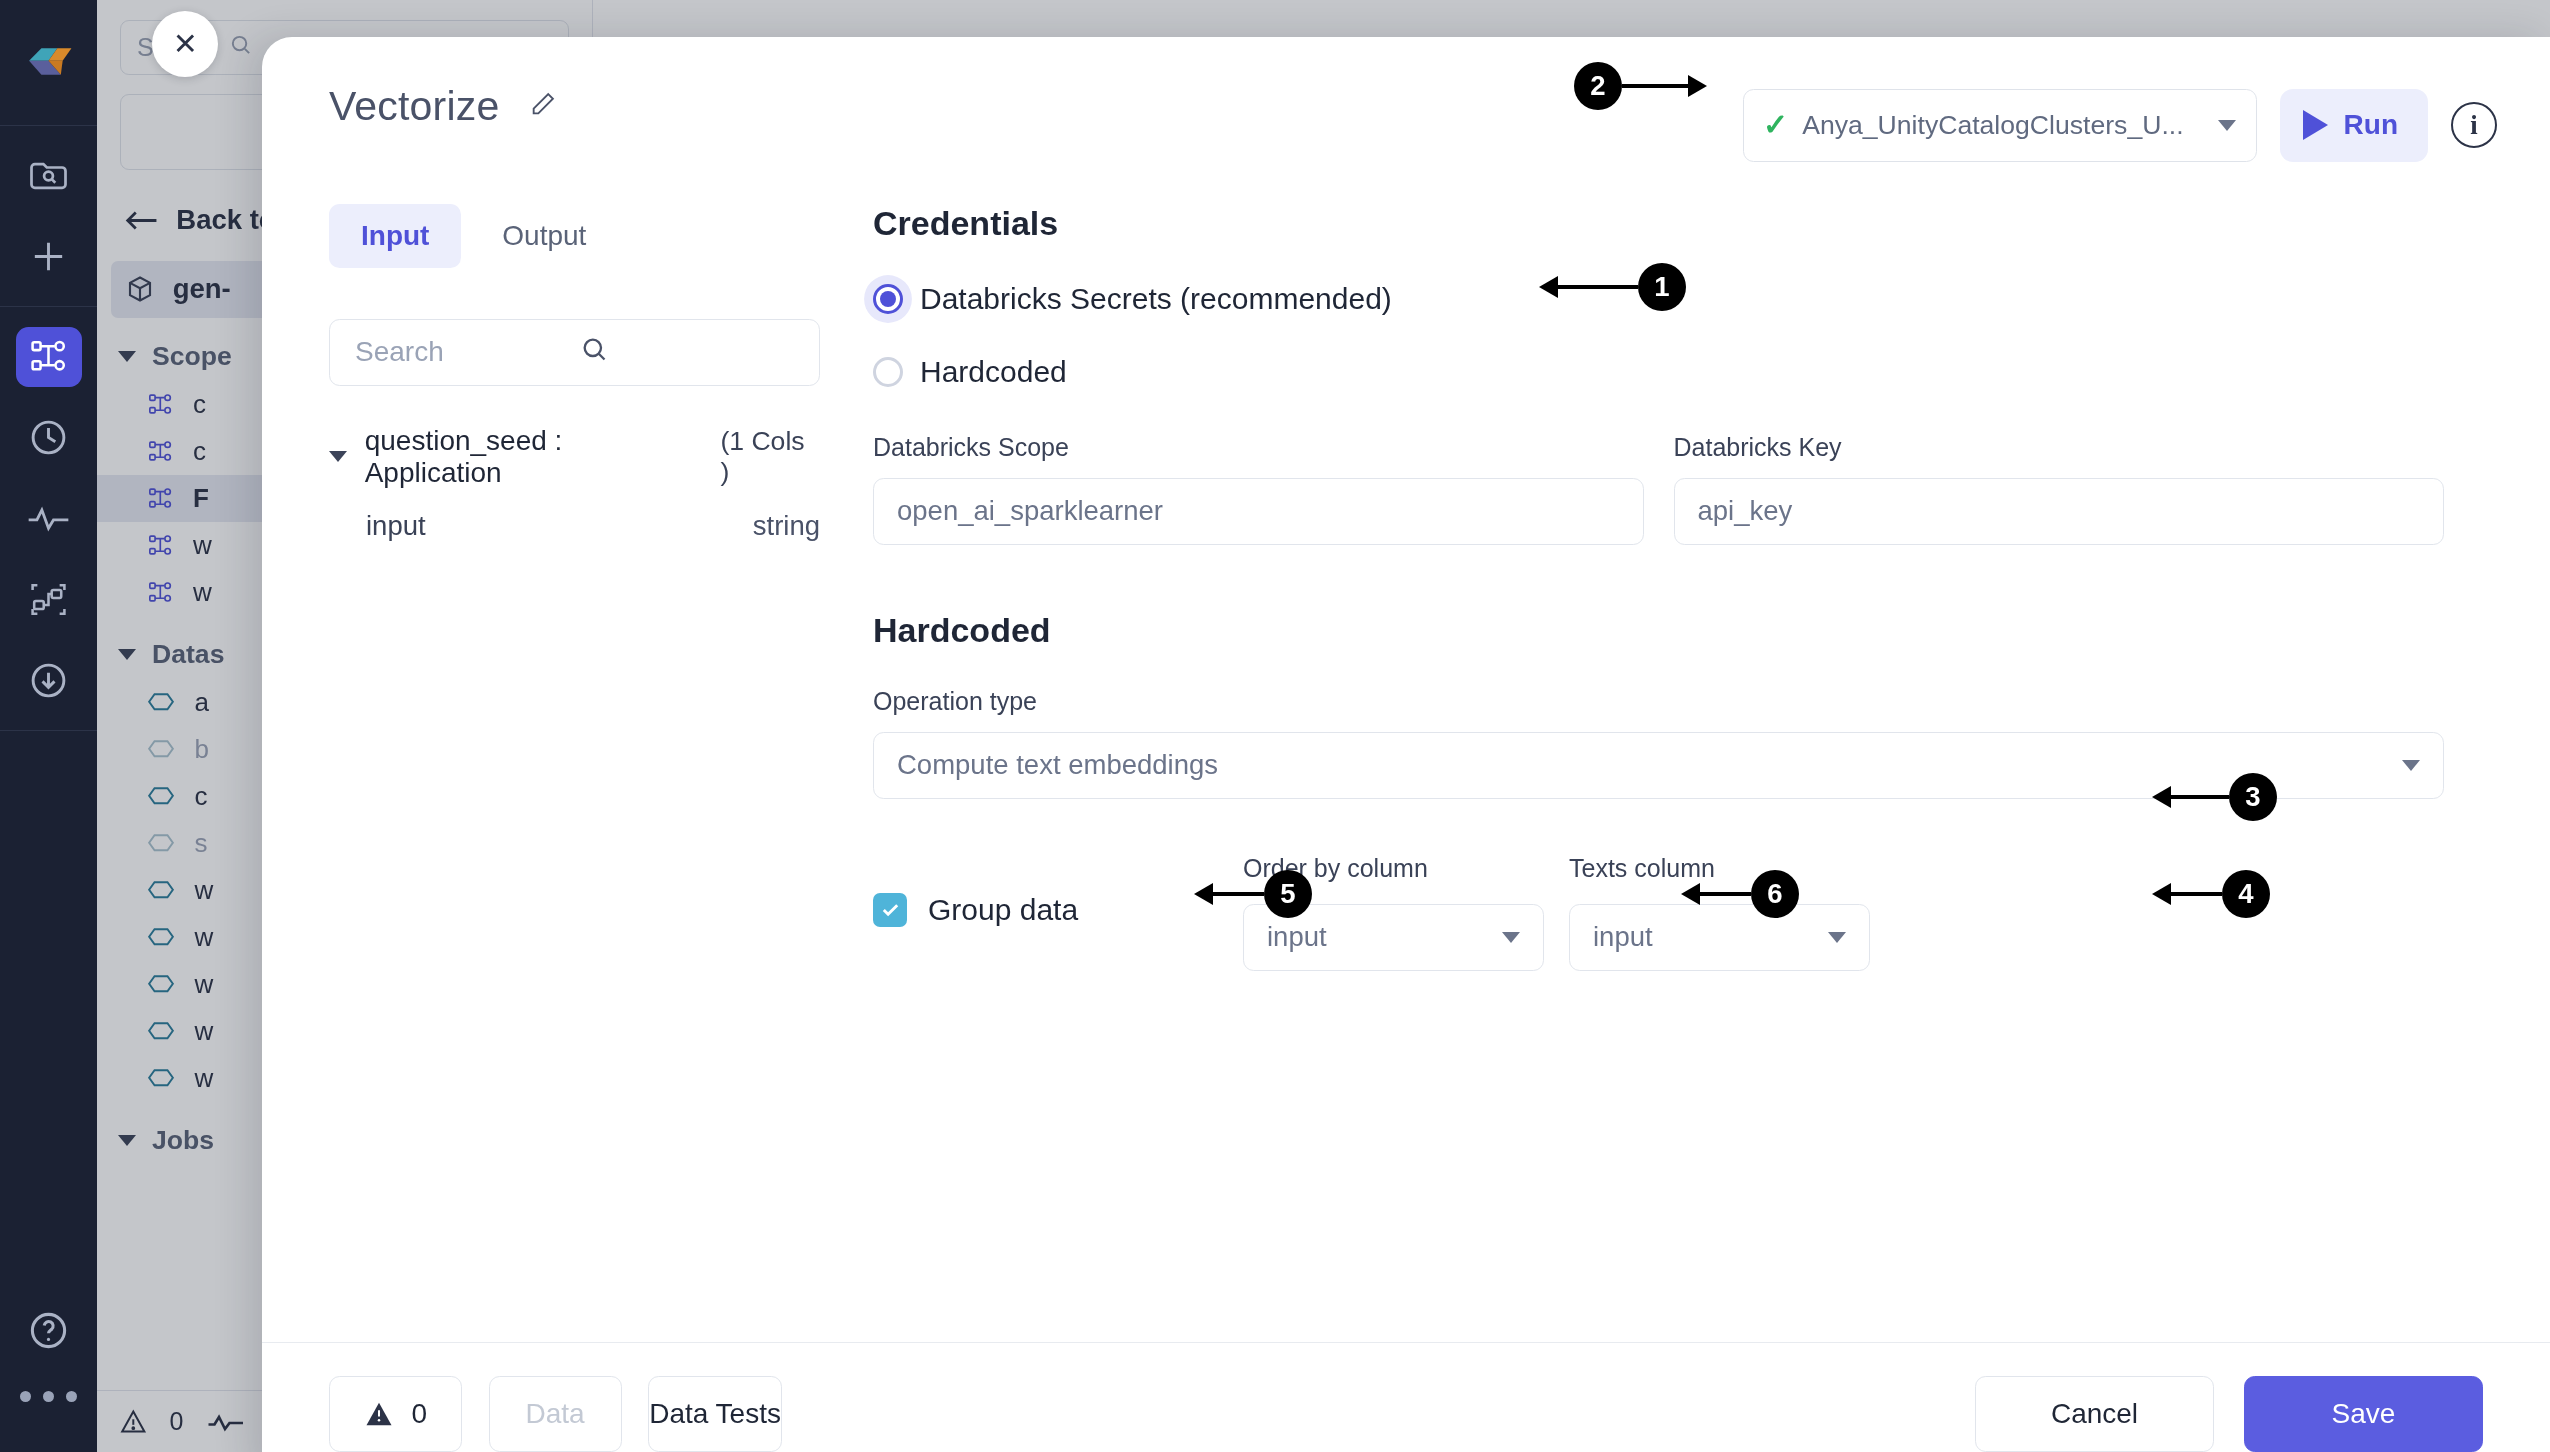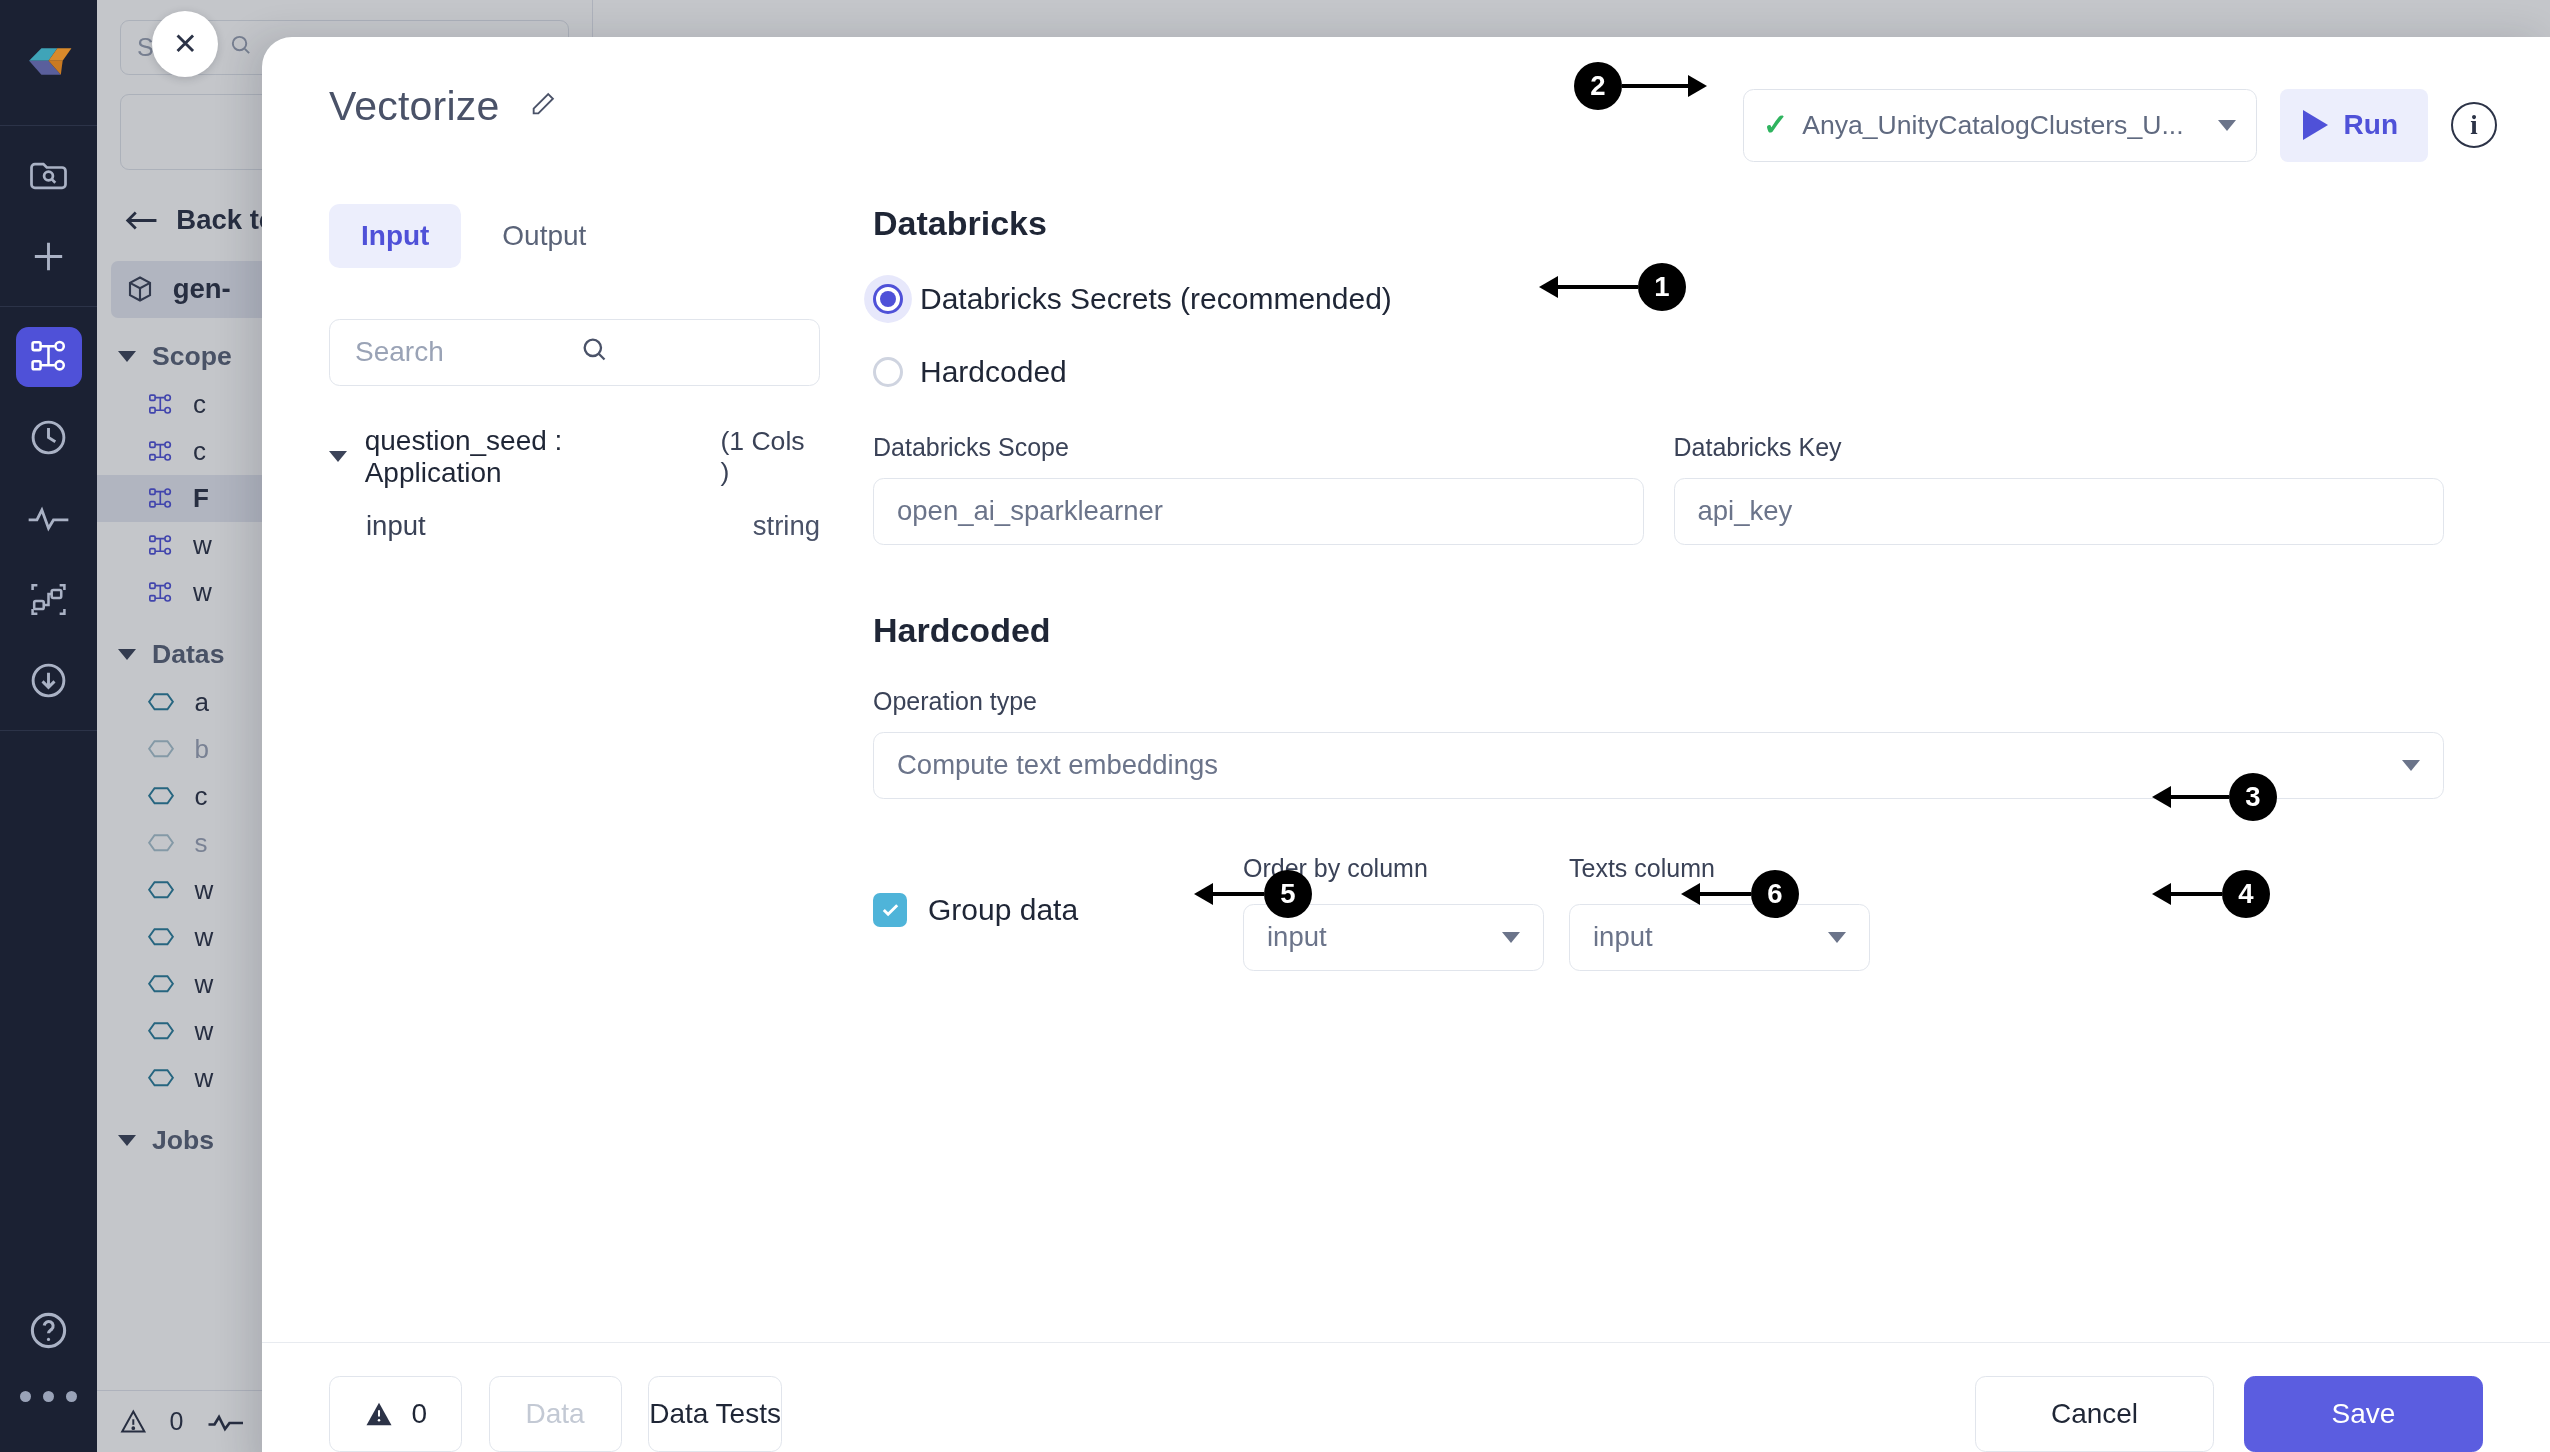--- a/index.html
+++ b/index.html
@@ -87,21 +87,21 @@
   .cluster-select {
     width: 514px; height: 73px; border: 0.9px solid #dfe3ea; border-radius: 10.6px;
     display: flex; align-items: center; padding: 0 19.5px; gap: 14px;
     font-size: 26.6px; color: #606a80; background:#fff;
   }
   .cluster-name { flex: 1; white-space: nowrap; overflow: hidden; }
   .chk-green { color: #2fb45f; font-size: 30px; font-weight: 700; line-height: 1; }
   .caret { width:0;height:0;border-left:9.7px solid transparent;border-right:9.7px solid transparent;border-top:11.5px solid #6b748a; }
 
   .run-btn {
-    height: 73px; padding: 0 30px 0 23px; border-radius: 8px; background: #eceefc;
+    height: 73px; padding: 0 30px 0 23px; border-radius: 13px; background: #eceefc;
     display: flex; align-items: center; gap: 16px; color: #4f51d8; font-size: 28px; font-weight: 600;
   }
   .play { width:0;height:0;border-top:15px solid transparent;border-bottom:15px solid transparent;border-left:25px solid #4f51d8;}
   .info-icon { width: 46px; height:46px; border-radius:50%; border:2.7px solid #2c3347; color:#2c3347;
     display:flex;align-items:center;justify-content:center;font-size:26.6px;font-family:"Liberation Serif",serif; font-weight:700;}
 
   .modal-body { flex: 1; display: flex; min-height: 0; }
 
   
   .left-pane { width: 611px; padding: 10.6px 53px 0 67px; }
@@ -485,21 +485,21 @@
           </div>
           <div class="tree-child">
             <span>input</span>
             <span class="ty">string</span>
           </div>
         </div>
       </div>
 
       <div class="right-pane">
 
-        <div class="sec-title">Databricks</div>
+        <div class="sec-title">Credentials</div>
 
         <div class="radio-row">
           <span class="radio on">
               <i></i>
             </span>
           <span class="radio-label">Databricks Secrets (recommended)</span>
         </div>
         <div class="radio-row">
           <span class="radio"></span>
           <span class="radio-label">Hardcoded</span>

